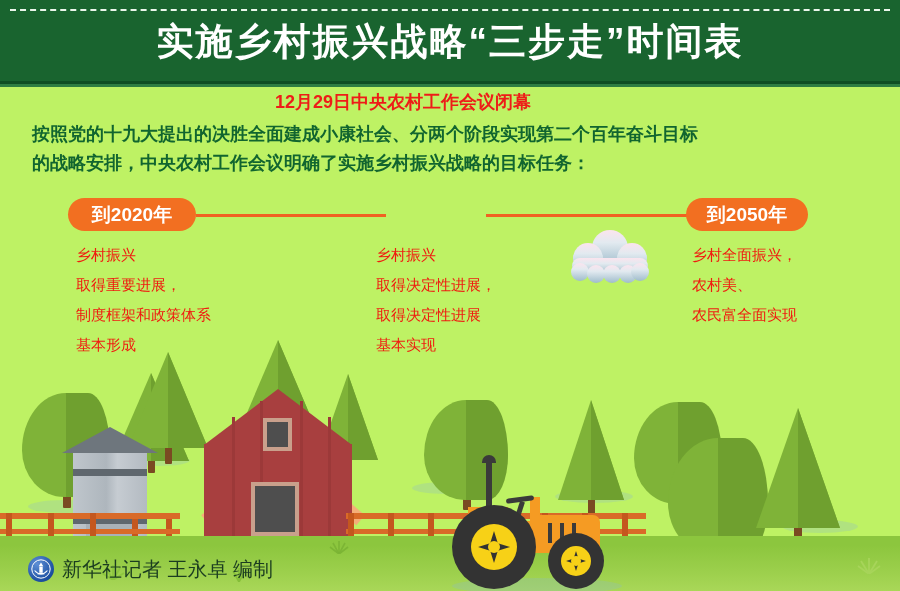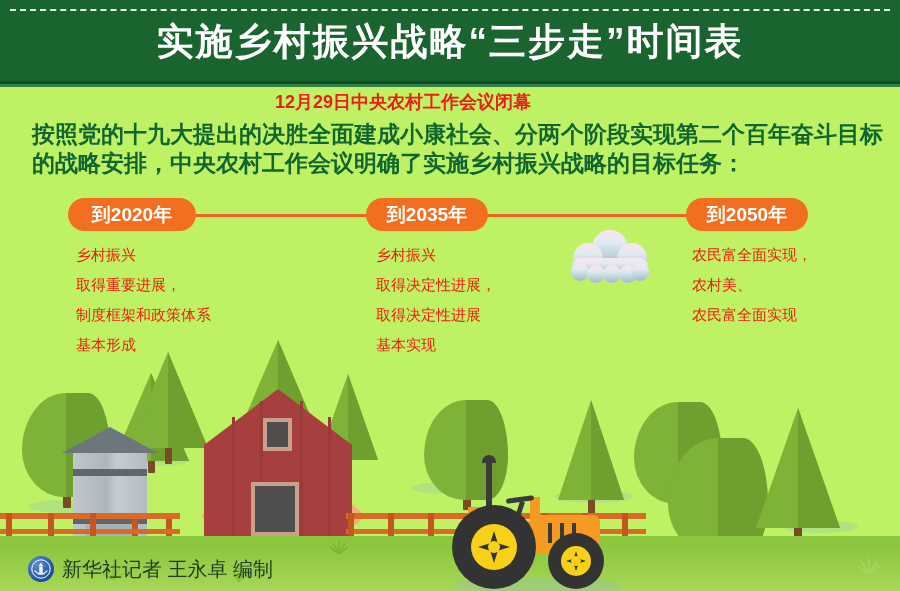--- a/index.html
+++ b/index.html
@@ -40,21 +40,21 @@
   }
 
   
   .redhead{
     position:absolute;left:0;top:90px;width:806px;text-align:center;
     color:#EE1C18;font-size:18px;font-weight:bold;line-height:24px;
     white-space:nowrap;
   }
   .para{
     position:absolute;left:32px;top:120px;width:840px;
-    color:#11652F;font-size:23px;font-weight:bold;line-height:29px;
+    color:#11652F;font-size:18px;font-weight:bold;line-height:29px;
   }
   .para div{white-space:nowrap;}
 
   
   .tl-line{
     position:absolute;top:214px;height:3px;background:#F06222;
   }
   .pill{
     position:absolute;top:198px;height:33px;
     background:#F26F21;border-radius:17px;
@@ -374,37 +374,36 @@
   <div class="para">
     <div>按照党的十九大提出的决胜全面建成小康社会、分两个阶段实现第二个百年奋斗目标</div>
     <div>的战略安排，中央农村工作会议明确了实施乡村振兴战略的目标任务：</div>
   </div>
 
   <div class="stub" style="left:660px;width:40px;"></div>
   <div class="tl-line" style="left:196px;width:190px;"></div>
   <div class="tl-line" style="left:486px;width:215px;"></div>
 
   <div class="pill" style="left:68px;width:128px;">到2020年</div>
-  <div class="pill" style="left:366px;width:122px;">到2035年</div>
   <div class="pill" style="left:686px;width:122px;">到2050年</div>
 
   <div class="block" style="left:76px;">
     <div>乡村振兴</div>
     <div>取得重要进展，</div>
     <div>制度框架和政策体系</div>
     <div>基本形成</div>
   </div>
   <div class="block" style="left:376px;">
     <div>乡村振兴</div>
     <div>取得决定性进展，</div>
     <div>取得决定性进展</div>
     <div>基本实现</div>
   </div>
   <div class="block" style="left:692px;">
-    <div>农民富全面实现，</div>
+    <div>乡村全面振兴，</div>
     <div>农村美、</div>
     <div>农民富全面实现</div>
   </div>
 
   <div class="credit">
     <span class="logo">
       <svg width="20" height="20" viewBox="0 0 20 20" aria-hidden="true">
         <circle cx="10" cy="10" r="9.2" fill="none" stroke="#FFFFFF" stroke-width="1"></circle>
         <path d="M10 3.4 L12.3 7.2 L7.7 7.2 Z" fill="#FFFFFF"></path>
         <rect x="8.3" y="7.6" width="3.4" height="6.2" fill="#FFFFFF"></rect>

